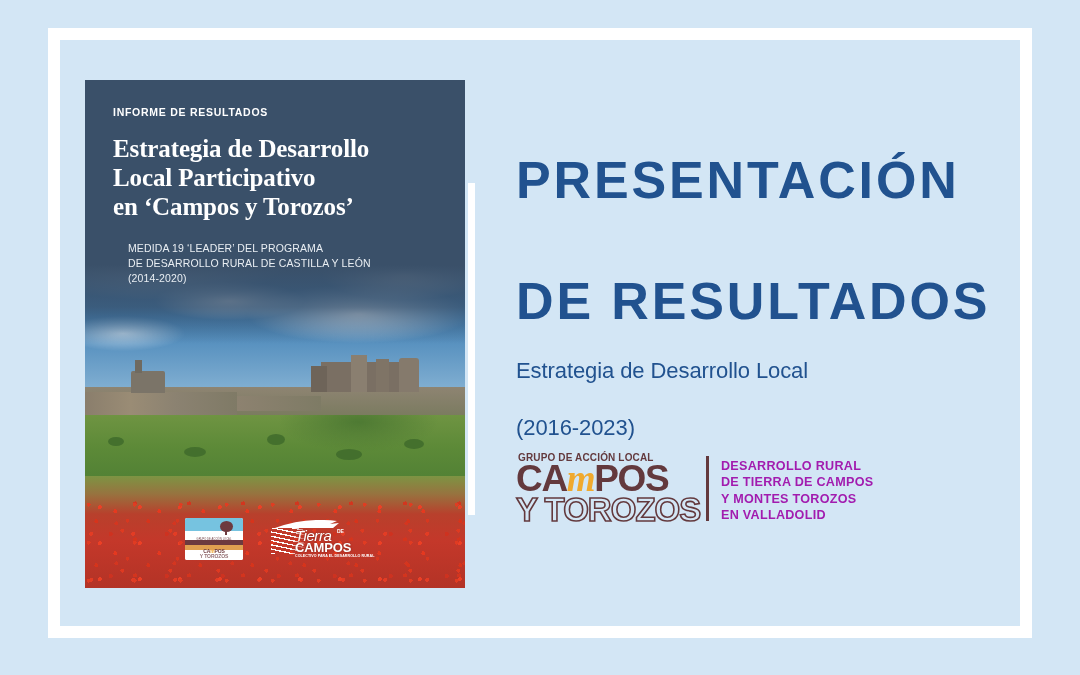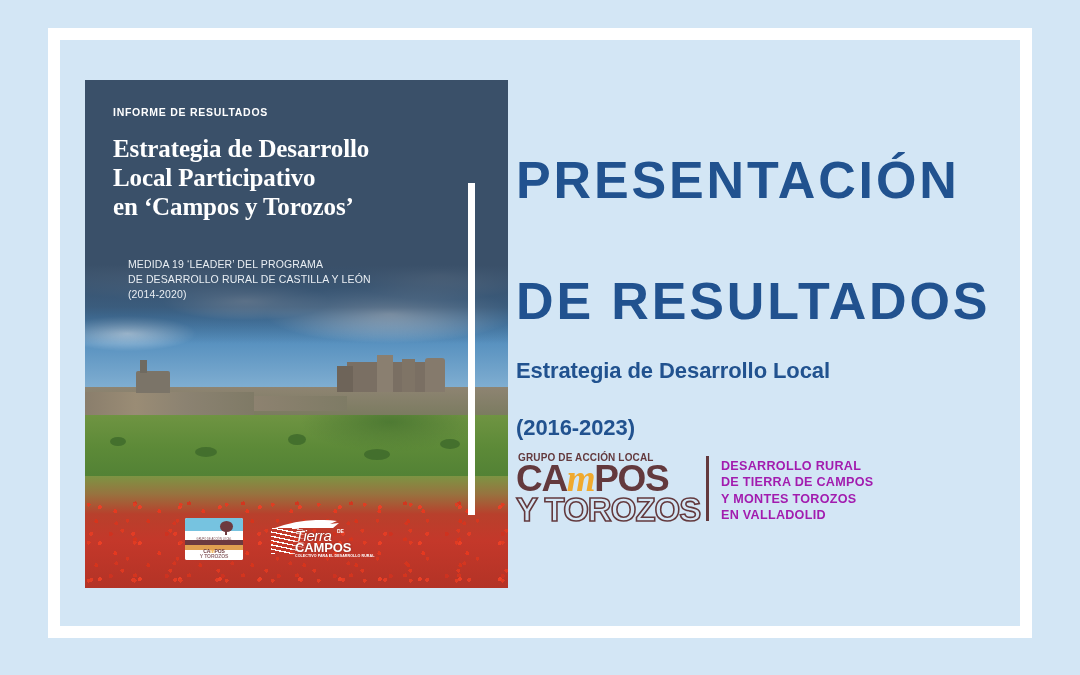--- a/index.html
+++ b/index.html
@@ -13,21 +13,21 @@
 
   
   .frame{
     position:absolute;left:48px;top:28px;width:984px;height:610px;
     border:12px solid #ffffff;box-sizing:border-box;
   }
 
   
   .book{
     position:absolute;left:85px;top:80px;width:380px;height:508px;
-    overflow:hidden;background:#a16207;padding-left:43px;
+    overflow:hidden;background:#a16207;
   }
   .photo{position:absolute;inset:0;overflow:hidden;}
   
   .sky{
     position:absolute;left:0;top:0;width:100%;height:64%;
     background:
       radial-gradient(ellipse 60% 22% at 18% 54%, rgba(255,255,255,.85) 0%, rgba(255,255,255,0) 62%),
       radial-gradient(ellipse 42% 16% at 62% 45%, rgba(255,255,255,.90) 0%, rgba(255,255,255,0) 62%),
       radial-gradient(ellipse 34% 12% at 84% 60%, rgba(255,255,255,.80) 0%, rgba(255,255,255,0) 64%),
       radial-gradient(ellipse 30% 9% at 38% 68%, rgba(255,255,255,.70) 0%, rgba(255,255,255,0) 66%),
@@ -86,21 +86,21 @@
   }
 
   .cover-text{position:absolute;left:28px;top:26px;right:20px;z-index:5;}
   .kicker{
     font-size:10.5px;font-weight:bold;letter-spacing:.07em;color:#fff;
     margin:0 0 16px 0;
   }
   .cover-title{
     font-family:"Liberation Serif", serif;
     font-size:25px;line-height:1.16;font-weight:bold;color:#ffffff;
-    margin:0 0 36px 0;letter-spacing:-.005em;
+    margin:0 0 20px 0;letter-spacing:-.005em;
   }
   .cover-sub{
     font-size:10.5px;line-height:1.42;color:#e9eef3;font-weight:400;
     letter-spacing:.012em;margin:15px;
   }
 
   
   .cover-logos{position:absolute;left:100px;bottom:28px;z-index:6;display:flex;align-items:flex-end;gap:26px;}
   .logo-box{
     width:58px;height:42px;background:#ffffff;border-radius:2px;position:relative;overflow:hidden;
@@ -131,21 +131,21 @@
   
   .divider{position:absolute;left:468px;top:183px;width:7px;height:332px;background:#ffffff;}
 
   
   .right{position:absolute;left:516px;top:150px;width:500px;}
   .headline{
     color:#21528f;font-weight:bold;font-size:52px;line-height:1.16;
     letter-spacing:.055em;margin:0 0 26px 0;text-transform:uppercase;
   }
   .subhead{
-    color:#21528f;font-weight:bold;font-size:22px;line-height:1.30;
+    color:#21528f;font-weight:normal;font-size:22px;line-height:1.30;
     margin:0;letter-spacing:-.004em;
   }
 
   
   .gal{position:absolute;left:516px;top:452px;display:flex;align-items:flex-start;}
   .gal-left{position:relative;width:180px;}
   .gal-kicker{font-size:10px;font-weight:bold;color:#63393d;letter-spacing:.015em;margin:0 0 1px 2px;}
   .gal-campos{
     position:relative;font-size:37px;font-weight:bold;color:#63393d;letter-spacing:-.035em;
     line-height:.82;margin-left:0;white-space:nowrap;

